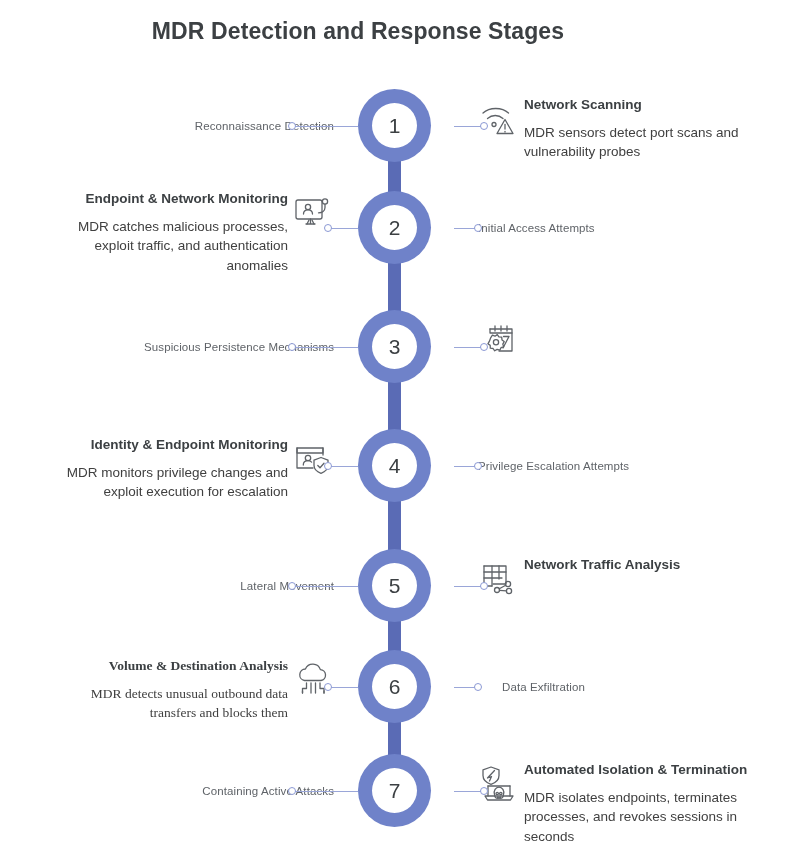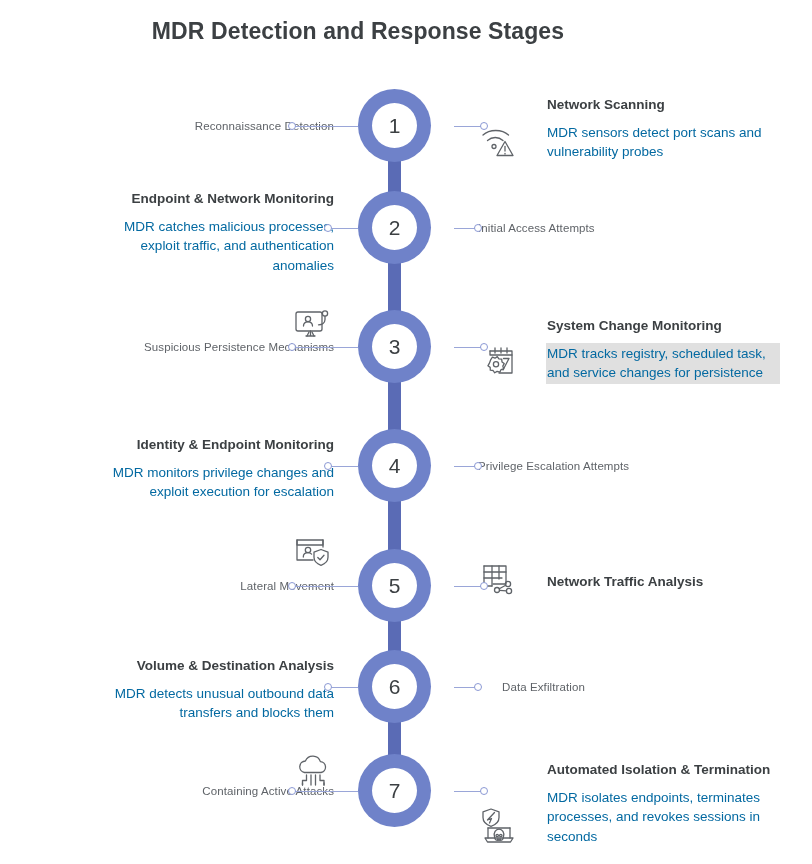--- a/index.html
+++ b/index.html
@@ -103,40 +103,40 @@
     font-size: 11.5px;
     color: #5f6368;
     white-space: nowrap;
     transform: translateY(-50%);
     letter-spacing: 0.1px;
   }
 
   
   .detail {
     display: flex;
-    align-items: flex-end;
-    gap: 27px;
-  }
-  .detail.left  { flex-direction: column; justify-content: flex-end; }
+    align-items: flex-start;
+    gap: 4px;
+  }
+  .detail.left  { flex-direction: row; justify-content: flex-end; }
   .detail.right { flex-direction: row; }
 
   .detail .txt { max-width: 232px; }
   .detail.left .txt { text-align: right; }
 
   .detail .heading {
     font-size: 13.5px;
     font-weight: bold;
     color: #3c4043;
     margin-bottom: 9px;
     line-height: 1.25;
     white-space: nowrap;
   }
   .detail .body {
     font-size: 13.5px;
-    color: #0369a1;
+    color: #404040;
     line-height: 1.45;
   }
   .detail .body.selected {
     background: #e0e0e0;
     box-shadow: 0 0 0 1px #e0e0e0;
   }
   .icon-wrap {
     flex: 0 0 auto;
     width: 42px; height: 42px;
     display: flex; align-items: center; justify-content: center;
@@ -230,24 +230,20 @@
           <span class="icon-wrap">
             <svg width="40" height="40" viewBox="0 0 40 40" fill="none" stroke="#5f6368" stroke-width="1.3" stroke-linecap="round" stroke-linejoin="round">
     <path d="M11 9h22v22H20"></path>
     <path d="M11 9v4h22"></path>
     <path d="M16 6v5M22 6v5M28 6v5"></path>
     <path d="M24.5 16.5L30 16.5 24 28"></path>
     <path d="M11.8 17.6l1.6-2.4 2.6 1 2.3-1.6 1.6 2.3 2.8.2.3 2.8 2.2 1.7-1.4 2.5.9 2.7-2.7.9-1.2 2.5-2.7-.8-2.4 1.4-1.6-2.3-2.8-.3-.1-2.8-2.3-1.6 1.4-2.4z"></path>
     <circle cx="17" cy="22.3" r="2.6"></circle>
   </svg>
           </span>
-          <div class="txt">
-            <div class="heading">System Change Monitoring</div>
-            <div class="body selected">MDR tracks registry, scheduled task, and service changes for persistence</div>
-          </div>
         </div>
         <div class="node">
           <div class="node-inner">3</div>
         </div>
       </div>
       <div class="stage" style="top: 466px;">
         <div class="conn left" style="width: 30px;">
           <span class="line"></span>
           <span class="dot"></span>
         </div>
@@ -305,21 +301,21 @@
         </div>
         <div class="node">
           <div class="node-inner">5</div>
         </div>
       </div>
       <div class="stage" style="top: 687px;">
         <div class="conn left" style="width: 30px;">
           <span class="line"></span>
           <span class="dot"></span>
         </div>
-        <div class="side left detail" style="top: -29px;">
+        <div class="side left detail" style="top: -29px; font-family: Liberation Serif, serif;">
           <div class="txt">
             <div class="heading">Volume &amp; Destination Analysis</div>
             <div class="body">MDR detects unusual outbound data transfers and blocks them</div>
           </div>
           <span class="icon-wrap">
             <svg width="40" height="40" viewBox="0 0 40 40" fill="none" stroke="#5f6368" stroke-width="1.3" stroke-linecap="round" stroke-linejoin="round">
     <path d="M11.5 20.5a5.8 5.8 0 01.9-11.5 8 8 0 0115 .6 5.5 5.5 0 01.6 10.9z"></path>
     <path d="M13.5 23v5.5h-4v4.5"></path>
     <path d="M9.5 33v-2"></path>
     <path d="M18 23v10"></path>

